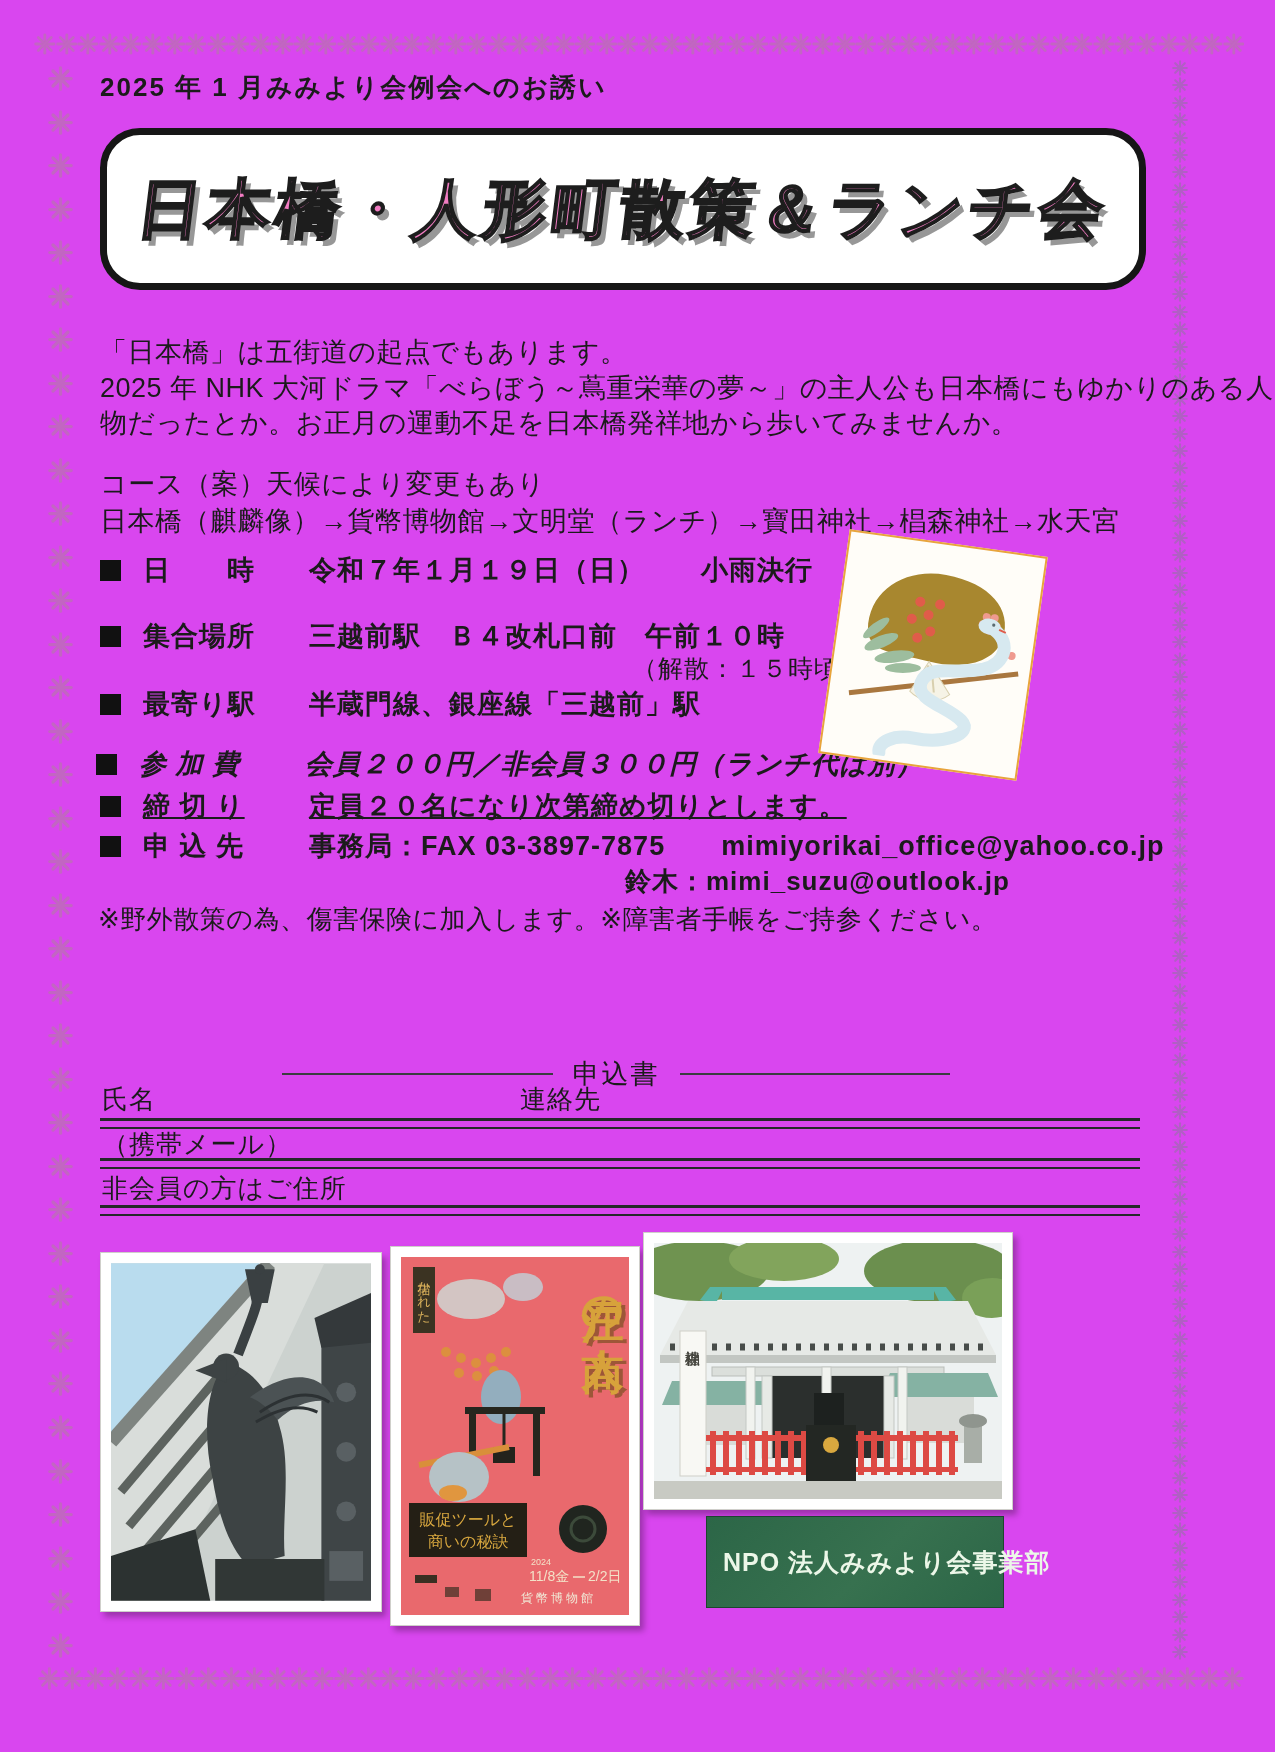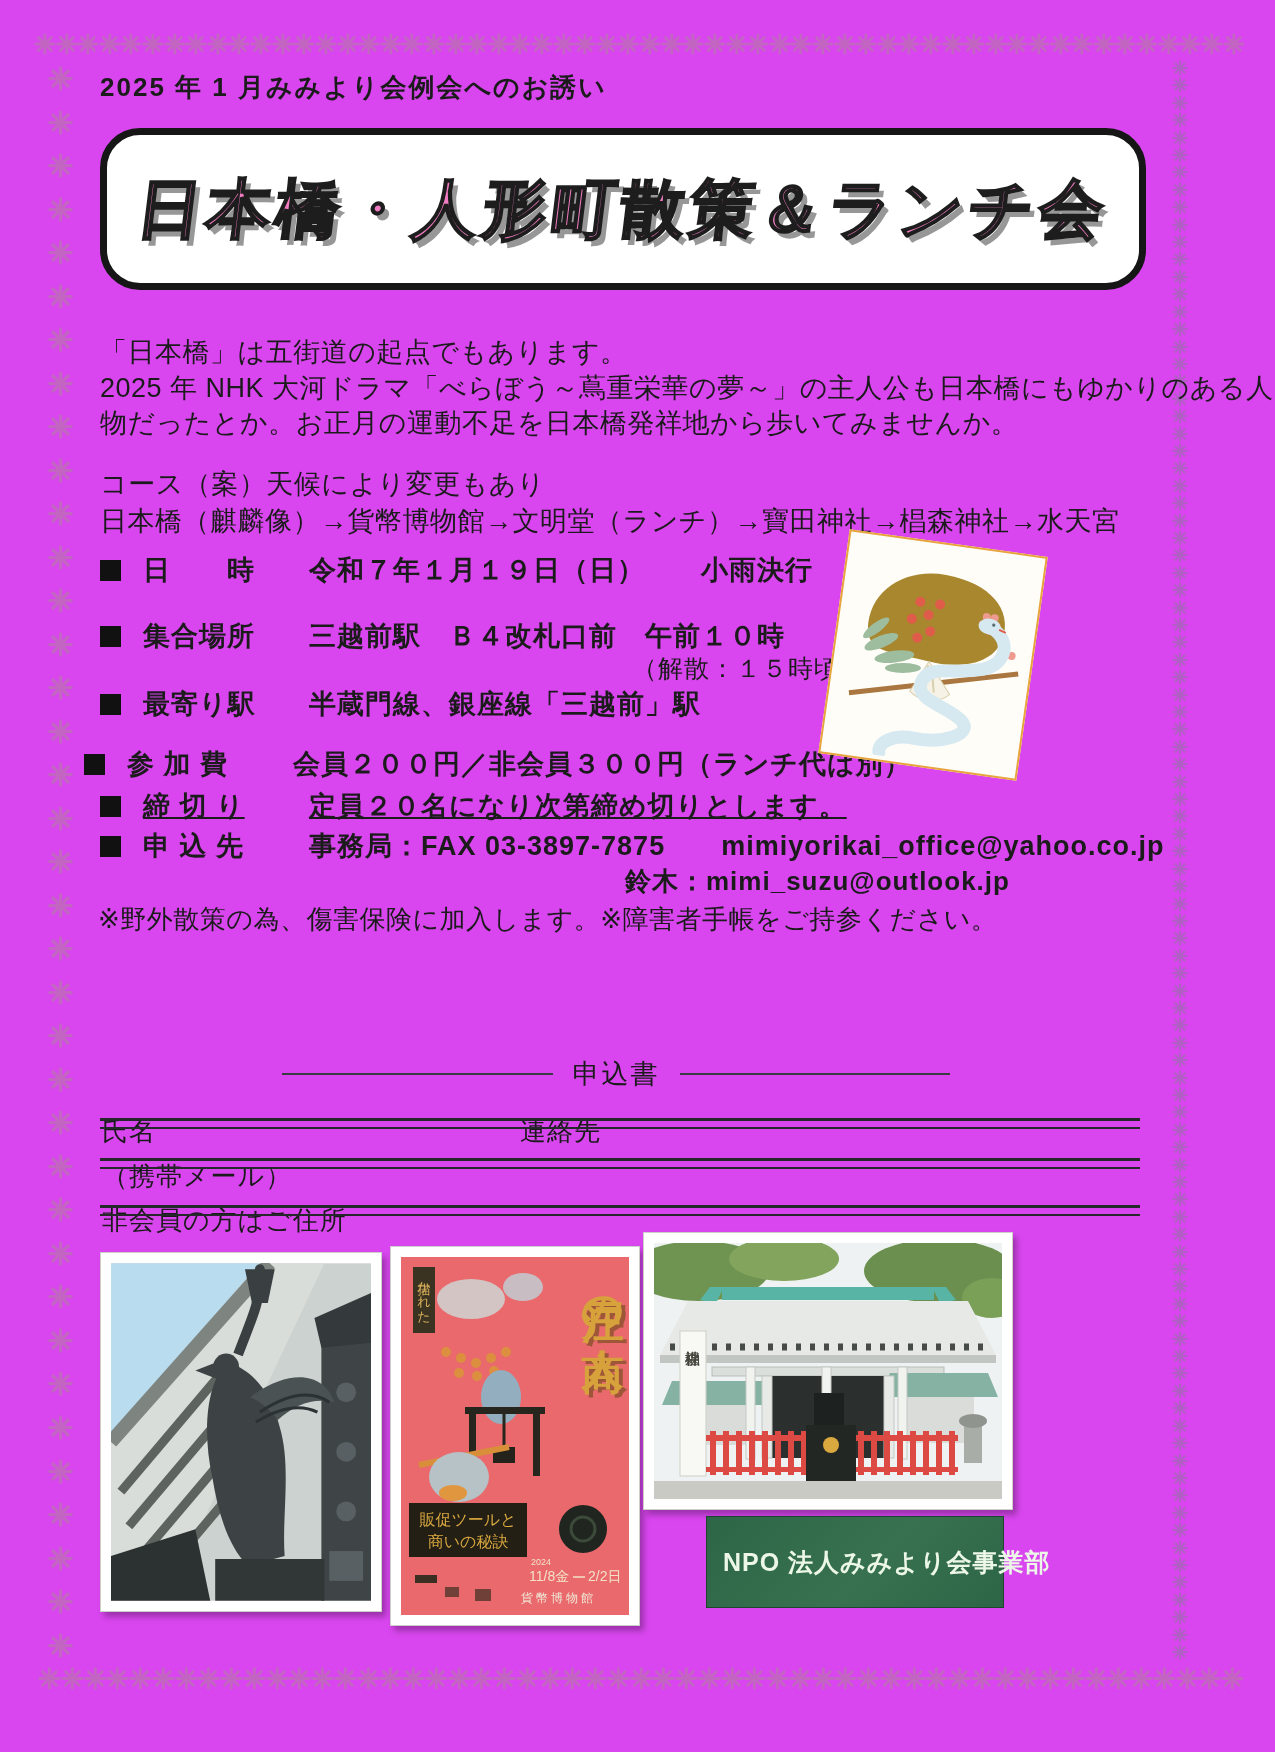--- a/index.html
+++ b/index.html
@@ -38,21 +38,21 @@
   .dlabel{width:142px;letter-spacing:1px;}
   .dvalue{margin-left:24px;letter-spacing:1px;}
   .dnote{font-size:25px;letter-spacing:1px;white-space:nowrap;}
   .dnote2{font-size:26px;font-weight:700;letter-spacing:1px;white-space:nowrap;}
   .caution{font-size:26px;letter-spacing:.5px;white-space:nowrap;}
   
   .form-head{left:282px;top:1056px;width:668px;display:flex;align-items:center;font-family:Liberation Mono, monospace;}
   .form-head .hline{flex:1 1 auto;height:2px;background:#3a3d40;}
   .form-head .htxt{font-size:27px;margin:0 20px;letter-spacing:2px;}
   .rule{left:100px;width:1040px;height:6px;border-top:3px solid #25282a;border-bottom:2px solid #25282a;}
-  .flabel{font-size:26px;letter-spacing:1px;white-space:nowrap;margin-top:32px;}
+  .flabel{font-size:26px;letter-spacing:1px;white-space:nowrap;}
   
   .photo{background:#fff;border:1px solid #cfcfca;box-shadow:4px 5px 6px rgba(0,0,0,.28);padding:10px;}
   .photo svg{display:block;}
   .banner{
     left:706px;top:1516px;width:298px;height:92px;
     background:linear-gradient(135deg,#2c6647,#37714f 55%,#2c6647);
     display:flex;align-items:center;padding-left:16px;box-sizing:border-box;
     color:var(--banner-text,#ecf7e8);font-size:25px;font-weight:600;letter-spacing:1px;white-space:nowrap;
     border:1px solid #1d4530;
   }
@@ -2001,21 +2001,21 @@
     <span class="sq"></span>
     <span class="dlabel">集合場所</span>
     <span class="dvalue">三越前駅　Ｂ４改札口前　午前１０時</span>
   </div>
   <div class="abs dnote" style="left:632px;top:652px;">（解散：１５時頃）</div>
   <div class="abs drow" style="left:100px;top:686px;">
     <span class="sq"></span>
     <span class="dlabel">最寄り駅</span>
     <span class="dvalue">半蔵門線、銀座線「三越前」駅</span>
   </div>
-  <div class="abs drow" style="left:84px;top:746px;">
+  <div class="abs drow" style="left:96px;top:746px;font-style:italic;">
     <span class="sq"></span>
     <span class="dlabel">参 加 費</span>
     <span class="dvalue">会員２００円／非会員３００円（ランチ代は別）</span>
   </div>
   <div class="abs drow" style="left:100px;top:788px;text-decoration:underline;">
     <span class="sq"></span>
     <span class="dlabel">締 切 り</span>
     <span class="dvalue">定員２０名になり次第締め切りとします。</span>
   </div>
   <div class="abs drow" style="left:100px;top:828px;">

